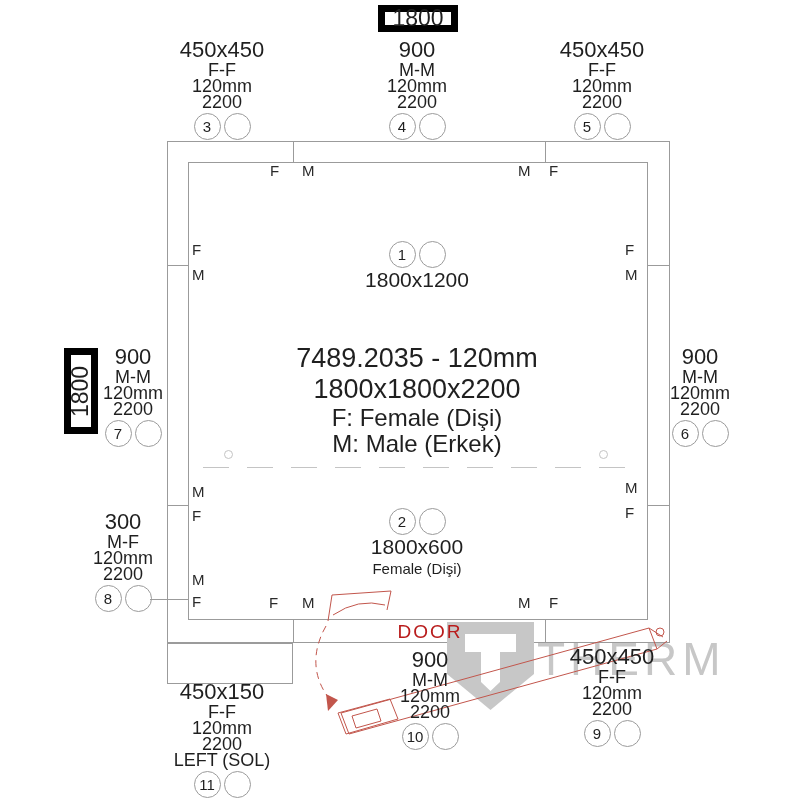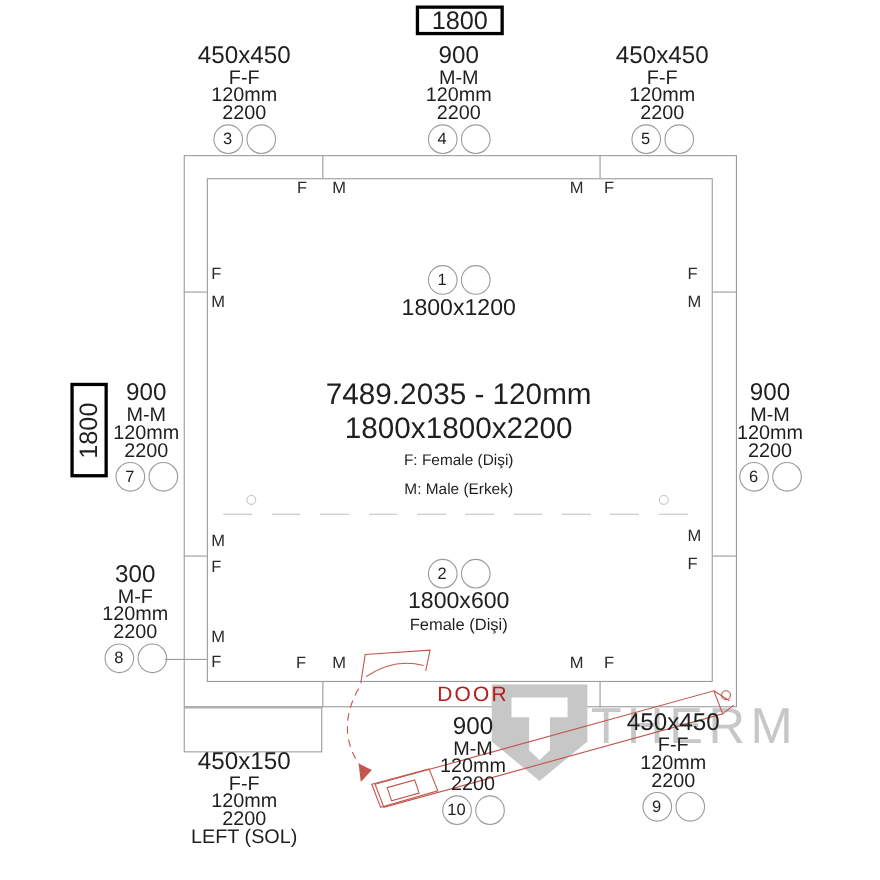--- a/index.html
+++ b/index.html
@@ -4,35 +4,35 @@
 <style>
   html,body{margin:0;padding:0;background:#fff}
   .canvas{position:relative;width:800px;height:800px;background:#fff;overflow:hidden;
           font-family:"Liberation Sans","DejaVu Sans",sans-serif;color:#1f1f1f}
   .rect{position:absolute;border:1px solid #9b9b9b;box-sizing:border-box}
   .vline{position:absolute;width:1px;background:#9b9b9b}
   .hline{position:absolute;height:1px;background:#9b9b9b}
   .dash{position:absolute;height:1px;
         background:repeating-linear-gradient(90deg,#c4c4c4 0 26px,transparent 26px 44px)}
   .jcirc{position:absolute;width:9px;height:9px;border:1px solid #c4c4c4;border-radius:50%;box-sizing:border-box}
-  .dimbox{position:absolute;border:3px solid #000000;box-sizing:border-box;display:flex;
+  .dimbox{position:absolute;border:7px solid #000000;box-sizing:border-box;display:flex;
           align-items:center;justify-content:center;font-size:23px;background:#fff}
   .dimbox.vert span{transform:rotate(-90deg);white-space:nowrap}
   .plabel{position:absolute;text-align:center;z-index:3}
   .plabel .size{font-size:22px;line-height:24px}
   .sub{font-size:18px;line-height:16px}
   .circles{margin-top:3px;display:flex;justify-content:center;gap:3px}
   .circ{width:27px;height:27px;border:1px solid #9b9b9b;border-radius:50%;background:transparent;
         display:flex;align-items:center;justify-content:center;font-size:15px;box-sizing:border-box}
   .cpanel{position:absolute;width:140px;text-align:center;z-index:3}
   .cpanel .psize{font-size:21px;line-height:24px;margin-top:0}
   .cpanel .pgender{font-size:15px;line-height:19px}
   .titleblock{position:absolute;left:247px;top:343px;width:340px;text-align:center;z-index:3}
   .t1{font-size:27px;line-height:31px}
-  .t3{font-size:14px;line-height:26px}
+  .t3{font-size:24px;line-height:26px}
   .edge-letter{position:absolute;font-size:15px;line-height:15px;color:#2a2a2a;z-index:3}
   .door-label{position:absolute;left:360px;top:621px;width:140px;text-align:center;
               font-size:19px;letter-spacing:2px;z-index:4}
   .door-svg{position:absolute;left:0;top:0;z-index:2;pointer-events:none}
   .wm{position:absolute;z-index:1}
   .wm-text{position:absolute;left:537px;top:632px;font-size:46px;font-weight:400;
            letter-spacing:5px;z-index:1}
 </style>
 </head>
 <body>
@@ -221,20 +221,26 @@
         </div>
       <div class="circ"></div>
     </div>
   </div>
     <div class="plabel pos-bottom-left">
     <div class="size">450x150</div>
     <div class="sub joint">F-F</div>
     <div class="sub thick">120mm</div>
     <div class="sub hgt">2200</div>
     <div class="sub note">LEFT (SOL)</div>
+    <div class="circles">
+      <div class="circ">
+          <span class="num">11</span>
+        </div>
+      <div class="circ"></div>
+    </div>
   </div>
     <span class="edge-letter" style="left: 270px; top: 163px;">F</span>
     <span class="edge-letter" style="left: 302px; top: 163px;">M</span>
     <span class="edge-letter" style="left: 518px; top: 163px;">M</span>
     <span class="edge-letter" style="left: 549px; top: 163px;">F</span>
     <span class="edge-letter" style="left: 269px; top: 595px;">F</span>
     <span class="edge-letter" style="left: 302px; top: 595px;">M</span>
     <span class="edge-letter" style="left: 518px; top: 595px;">M</span>
     <span class="edge-letter" style="left: 549px; top: 595px;">F</span>
     <span class="edge-letter" style="left: 192px; top: 242px;">F</span>

